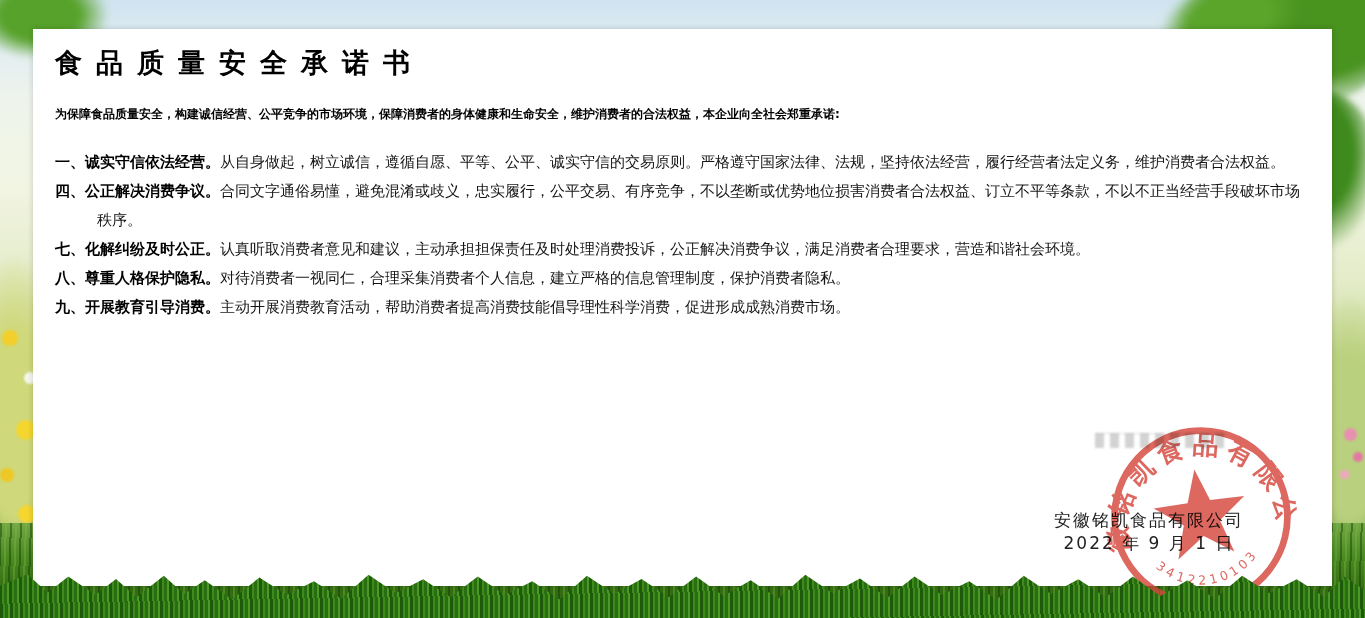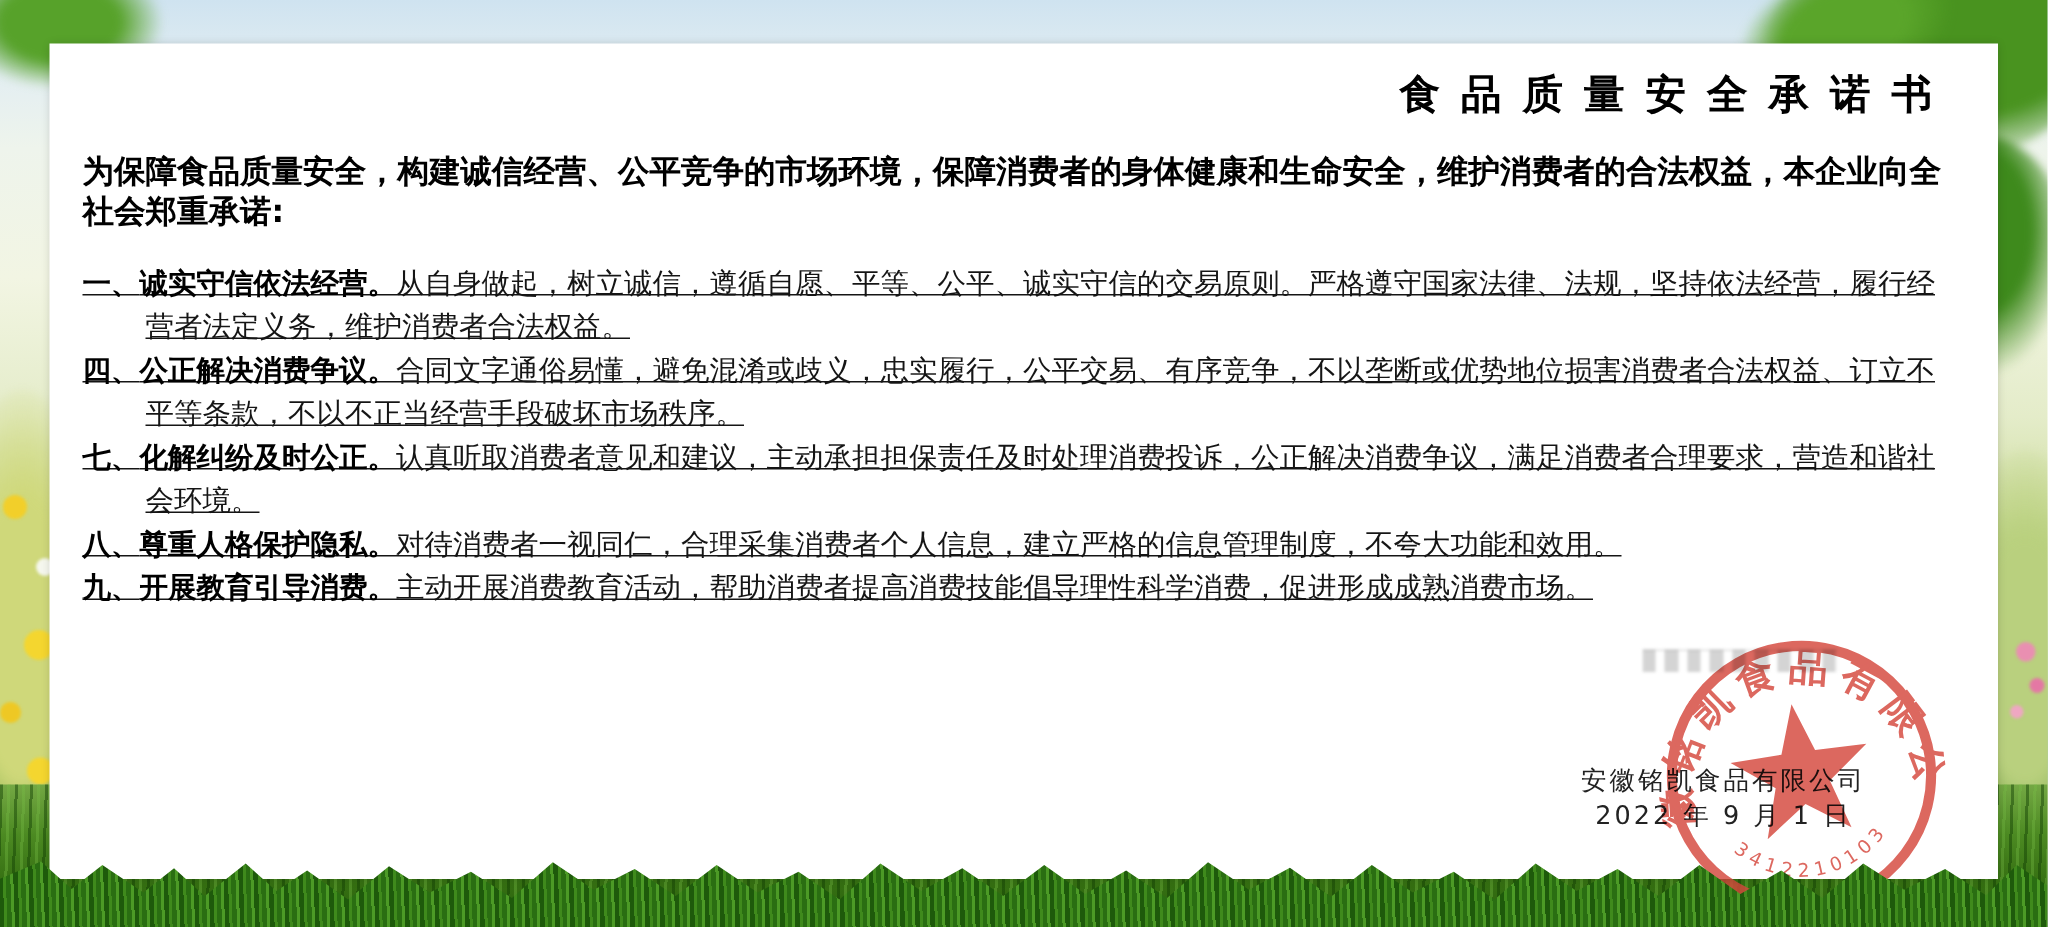--- a/index.html
+++ b/index.html
@@ -33,23 +33,23 @@
     background:linear-gradient(180deg,#74a844 0,#4c8a22 35%,#356f12 70%,#2a600d 100%);}
   .grass-back:after{content:"";position:absolute;inset:0;
     background:repeating-linear-gradient(92deg,rgba(15,60,2,.45) 0 2px,rgba(255,255,255,0) 2px 5px,rgba(120,190,70,.35) 5px 7px,rgba(255,255,255,0) 7px 10px);}
   .grass-front{position:absolute;left:0;right:0;bottom:0;height:46px;z-index:5;
     background:repeating-linear-gradient(88deg,#1e5a0b 0 3px,#3f8a1c 3px 5px,#2a6e12 5px 8px,#4c9a26 8px 10px);
     clip-path:polygon(0% 100%,0% 30%,2% 5%,3.5% 45%,5% 10%,7% 50%,8.5% 15%,10% 55%,12% 8%,13.5% 48%,15% 18%,17% 60%,19% 12%,21% 50%,23% 20%,25% 58%,27% 6%,29% 46%,31% 16%,33% 55%,35% 10%,37% 50%,39% 20%,41% 60%,43% 8%,45% 48%,47% 15%,49% 55%,51% 10%,53% 52%,55% 18%,57% 58%,59% 6%,61% 46%,63% 14%,65% 56%,67% 10%,69% 50%,71% 20%,73% 60%,75% 8%,77% 48%,79% 16%,81% 55%,83% 10%,85% 52%,87% 18%,89% 58%,91% 8%,93% 46%,95% 16%,97% 54%,98.5% 10%,100% 40%,100% 100%);}
 
   .paper{position:absolute;left:33px;top:29px;width:1299px;height:557px;background:#ffffff;
     z-index:2;box-shadow:0 0 6px rgba(0,0,0,.18);color:#111;}
   .paper-inner{padding:14px 30px 0 22px;}
-  .doc-title{text-align:right;font-size:27px;font-weight:700;letter-spacing:14px;color:#000;margin:2px 0 20px 0;}
-  .doc-intro{font-size:21px;font-weight:700;line-height:27px;margin:16px 0 20px 0;color:#000;}
-  .item{font-size:19px;line-height:29px;padding-left:42px;text-indent:-42px;color:#151515;text-decoration:underline;}
+  .doc-title{text-align:left;font-size:27px;font-weight:700;letter-spacing:14px;color:#000;margin:2px 0 20px 0;}
+  .doc-intro{font-size:12px;font-weight:700;line-height:27px;margin:16px 0 20px 0;color:#000;}
+  .item{font-size:15px;line-height:29px;padding-left:42px;text-indent:-42px;color:#151515;}
   .item .num,.item .lead{font-weight:700;color:#000;}
   .item .body{font-weight:400;}
 
   .signature{position:absolute;right:88px;top:480px;text-align:center;z-index:3;}
   .sig-company{font-size:17px;color:#222;letter-spacing:2px;}
   .sig-date{font-size:17px;color:#222;margin-top:0;letter-spacing:2px;}
 
   .stamp{position:absolute;left:1072px;top:392px;width:192px;height:192px;z-index:4;
     opacity:.82;mix-blend-mode:multiply;transform:rotate(-8deg);}
   .faded-marks{position:absolute;left:1062px;top:404px;width:130px;height:14px;z-index:3;
@@ -77,21 +77,21 @@
 <div class="grass-back"></div>
 
 <div class="paper">
   <div class="paper-inner">
     <div class="doc-title">食品质量安全承诺书</div>
     <p class="doc-intro">为保障食品质量安全，构建诚信经营、公平竞争的市场环境，保障消费者的身体健康和生命安全，维护消费者的合法权益，本企业向全社会郑重承诺:</p>
     <div>
         <div class="item"><span class="num">一、</span><span class="lead">诚实守信依法经营。</span><span class="body">从自身做起，树立诚信，遵循自愿、平等、公平、诚实守信的交易原则。严格遵守国家法律、法规，坚持依法经营，履行经营者法定义务，维护消费者合法权益。</span></div>
         <div class="item"><span class="num">四、</span><span class="lead">公正解决消费争议。</span><span class="body">合同文字通俗易懂，避免混淆或歧义，忠实履行，公平交易、有序竞争，不以垄断或优势地位损害消费者合法权益、订立不平等条款，不以不正当经营手段破坏市场秩序。</span></div>
         <div class="item"><span class="num">七、</span><span class="lead">化解纠纷及时公正。</span><span class="body">认真听取消费者意见和建议，主动承担担保责任及时处理消费投诉，公正解决消费争议，满足消费者合理要求，营造和谐社会环境。</span></div>
-        <div class="item"><span class="num">八、</span><span class="lead">尊重人格保护隐私。</span><span class="body">对待消费者一视同仁，合理采集消费者个人信息，建立严格的信息管理制度，不夸大功能和效用。</span></div>
+        <div class="item"><span class="num">八、</span><span class="lead">尊重人格保护隐私。</span><span class="body">对待消费者一视同仁，合理采集消费者个人信息，建立严格的信息管理制度，保护消费者隐私。</span></div>
         <div class="item"><span class="num">九、</span><span class="lead">开展教育引导消费。</span><span class="body">主动开展消费教育活动，帮助消费者提高消费技能倡导理性科学消费，促进形成成熟消费市场。</span></div>
       </div>
   </div>
 
   <div class="faded-marks"></div>
 
   <div class="signature">
     <div class="sig-company">安徽铭凯食品有限公司</div>
     <div class="sig-date">2022 年 9 月 1 日</div>
   </div>

